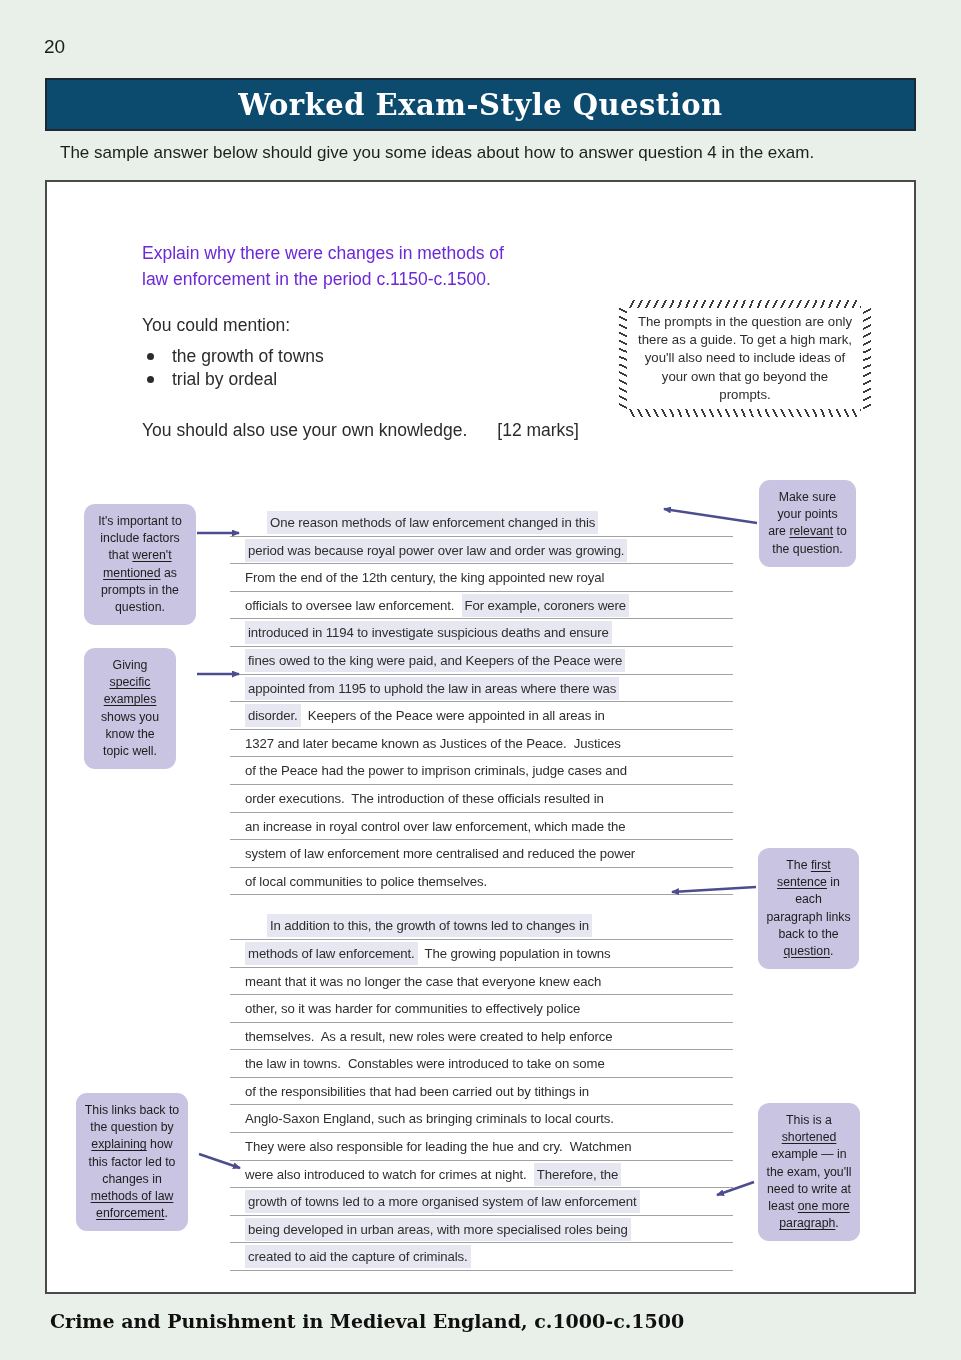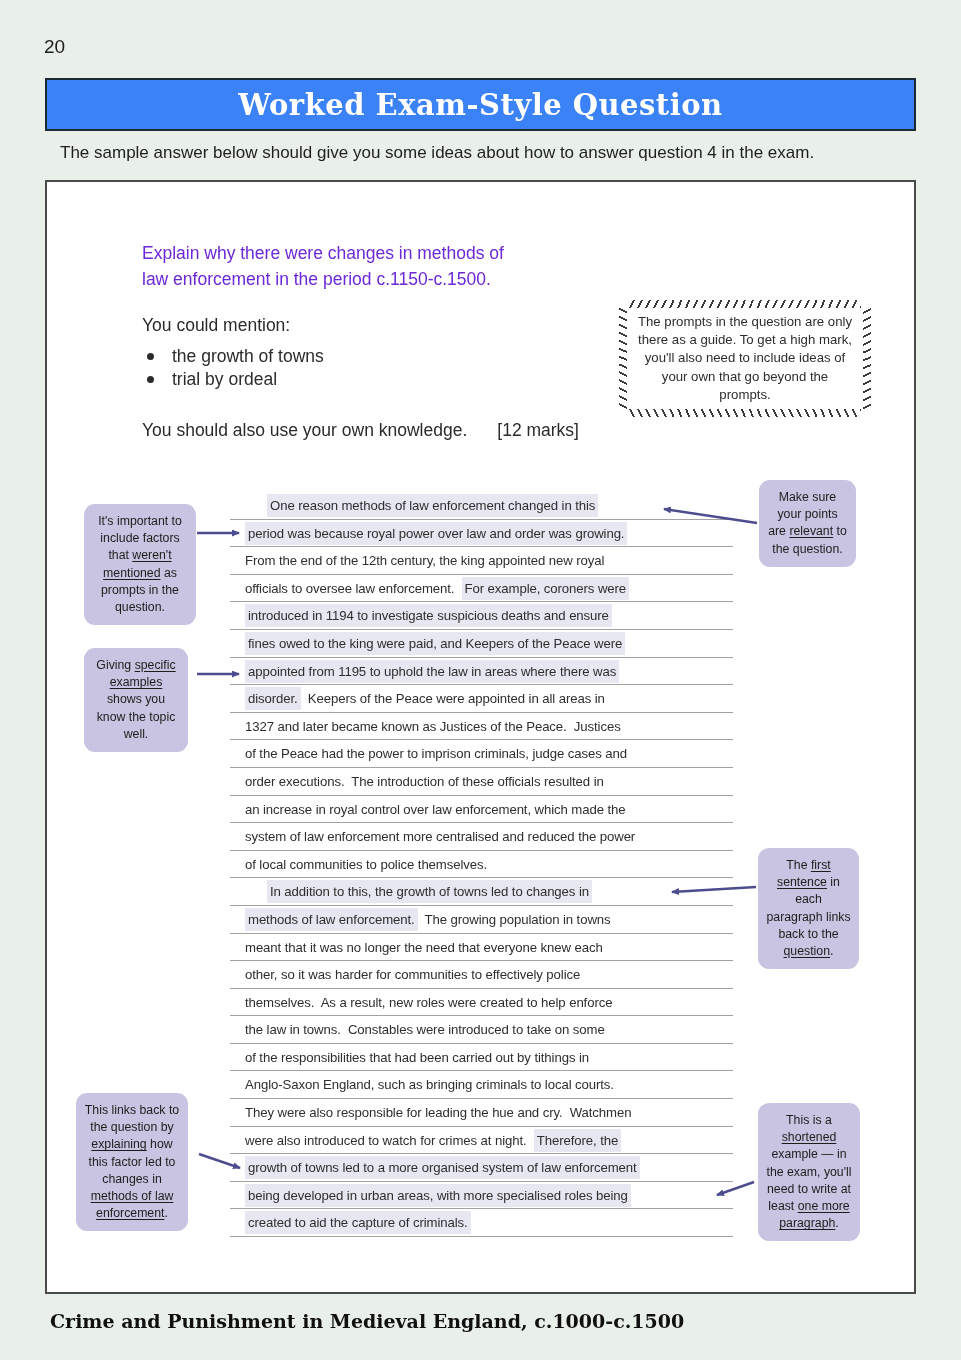--- a/index.html
+++ b/index.html
@@ -2,21 +2,21 @@
 <html><head>
 <meta charset="utf-8">
 <style>
   * { margin:0; padding:0; box-sizing:border-box; }
   body { font-family:"Liberation Sans", sans-serif; background:#e9efe9; }
   .page { position:relative; width:961px; height:1360px; background:#e9efe9; overflow:hidden; }
 
   .page-number { position:absolute; left:44px; top:28px; font-size:19px; color:#1c1c1c;margin-top:8px; }
 
   .banner { position:absolute; left:45px; top:78px; width:871px; height:53px;
-            background:#3b82f6; border:2.5px solid #1b2a33; display:flex; align-items:center; justify-content:center; }
+            background:#0c4a6e; border:2.5px solid #1b2a33; display:flex; align-items:center; justify-content:center; }
   .banner h1 { font-family:"DejaVu Serif", serif; font-weight:bold; font-size:29px; color:#ffffff; letter-spacing:0.5px; }
 
   .intro { position:absolute; left:60px; top:143px; width:860px; font-size:17px; color:#1f1f1f; }
 
   .main-box { position:absolute; left:45px; top:180px; width:871px; height:1114px;
               background:#ffffff; border:2px solid #4a4a4a; }
 
   .q-text { position:absolute; left:95px; top:58px; font-size:17.5px; line-height:26px; color:#6d28d9; }
   .q-mention { position:absolute; left:95px; top:133px; font-size:17.5px; color:#2b2b2b; }
   .bullet-row { position:absolute; left:100px; font-size:17.5px; color:#2b2b2b; display:flex; align-items:center; }
@@ -34,29 +34,29 @@
      background:repeating-linear-gradient(65deg, transparent 0 3.6px, #3a3a3a 3.6px 5.4px, transparent 5.4px 7.2px); }
   .hatch.h-left   { top:8px; bottom:8px; left:0; width:8px;
      background:repeating-linear-gradient(25deg, transparent 0 3.6px, #3a3a3a 3.6px 5.4px, transparent 5.4px 7.2px); }
   .hatch.h-right  { top:8px; bottom:8px; right:0; width:8px;
      background:repeating-linear-gradient(155deg, transparent 0 3.6px, #3a3a3a 3.6px 5.4px, transparent 5.4px 7.2px); }
 
   
   .answer-sheet { position:absolute; left:183px; top:310px; width:503px; }
   .ans-line { height:27.6px; border-bottom:1.5px solid #a2a2a2; font-size:13.2px; letter-spacing:-0.1px;
               line-height:27.6px; color:#2e2e2e; white-space:pre; padding-left:15px; }
-  .ans-line.indent { padding-left:37px; }
+  .ans-line.indent { padding-left:37px;margin-top:17px; }
   .hl { background:#e7e7f2; padding:4px 3px; }
 
   
   .callout { position:absolute; background:#c8c4e1; border-radius:11px; padding:9px 8px;
              font-size:12.3px; line-height:1.4; text-align:center; color:#1d1d1d; }
   .u { text-decoration:underline; text-underline-offset:2px; }
   .co-0 { left:37px;  top:322px; width:112px; }
-  .co-1 { left:37px;  top:466px; width:104px; }
+  .co-1 { left:37px;  top:466px; width:92px; }
   .co-2 { left:29px;  top:911px; width:112px; }
   .co-3 { left:712px; top:298px; width:97px;  }
   .co-4 { left:711px; top:666px; width:101px; }
   .co-5 { left:711px; top:921px; width:102px; }
 
   .arrows { position:absolute; left:0; top:0; width:871px; height:1114px; pointer-events:none; }
 
   .footer { position:absolute; left:50px; top:1310px; font-family:"DejaVu Serif", serif;
             font-weight:bold; font-size:19px; color:#101010; }
 </style>
@@ -113,21 +113,21 @@
         <div class="ans-line"><span class="hl">appointed from 1195 to uphold the law in areas where there was</span></div>
         <div class="ans-line"><span class="hl">disorder.</span><span>  Keepers of the Peace were appointed in all areas in</span></div>
         <div class="ans-line"><span>1327 and later became known as Justices of the Peace.  Justices</span></div>
         <div class="ans-line"><span>of the Peace had the power to imprison criminals, judge cases and</span></div>
         <div class="ans-line"><span>order executions.  The introduction of these officials resulted in</span></div>
         <div class="ans-line"><span>an increase in royal control over law enforcement, which made the</span></div>
         <div class="ans-line"><span>system of law enforcement more centralised and reduced the power</span></div>
         <div class="ans-line"><span>of local communities to police themselves.</span></div>
         <div class="ans-line indent"><span class="hl">In addition to this, the growth of towns led to changes in</span></div>
         <div class="ans-line"><span class="hl">methods of law enforcement.</span><span>  The growing population in towns</span></div>
-        <div class="ans-line"><span>meant that it was no longer the need that everyone knew each</span></div>
+        <div class="ans-line"><span>meant that it was no longer the case that everyone knew each</span></div>
         <div class="ans-line"><span>other, so it was harder for communities to effectively police</span></div>
         <div class="ans-line"><span>themselves.  As a result, new roles were created to help enforce</span></div>
         <div class="ans-line"><span>the law in towns.  Constables were introduced to take on some</span></div>
         <div class="ans-line"><span>of the responsibilities that had been carried out by tithings in</span></div>
         <div class="ans-line"><span>Anglo-Saxon England, such as bringing criminals to local courts.</span></div>
         <div class="ans-line"><span>They were also responsible for leading the hue and cry.  Watchmen</span></div>
         <div class="ans-line"><span>were also introduced to watch for crimes at night.  </span><span class="hl">Therefore, the</span></div>
         <div class="ans-line"><span class="hl">growth of towns led to a more organised system of law enforcement</span></div>
         <div class="ans-line"><span class="hl">being developed in urban areas, with more specialised roles being</span></div>
         <div class="ans-line"><span class="hl">created to aid the capture of criminals.</span></div>

